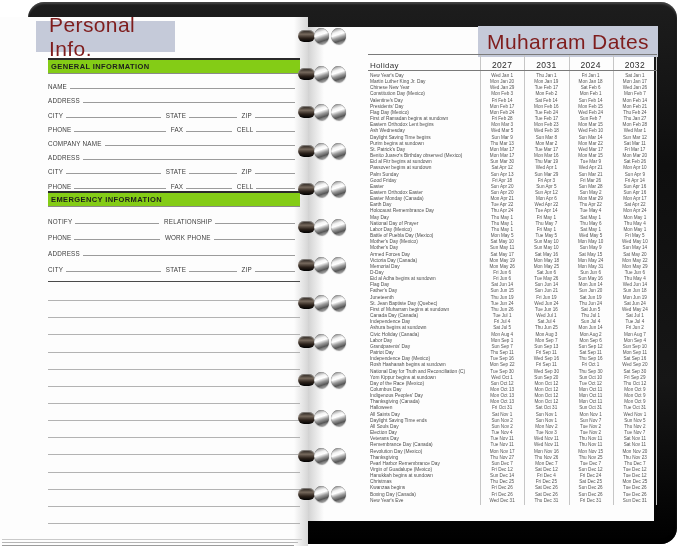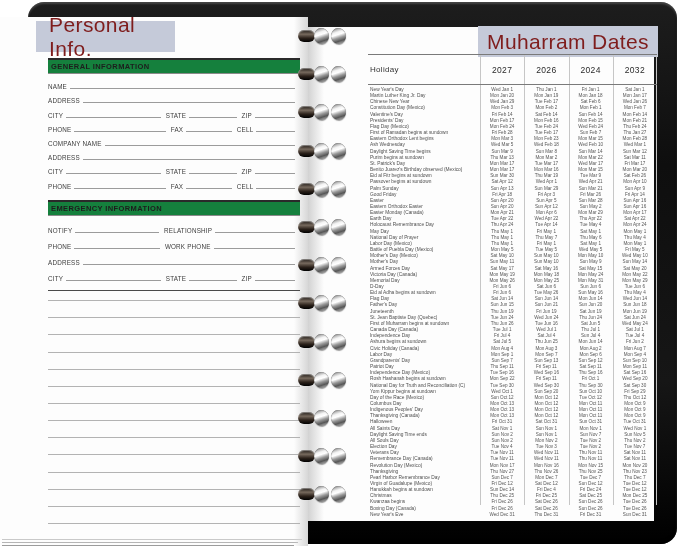--- a/index.html
+++ b/index.html
@@ -18,24 +18,24 @@
   .page-right{left:308px;top:27px;width:346px;height:494px;}
   .page-right::before{content:"";position:absolute;left:0;top:0;width:16px;height:100%;
          background:linear-gradient(90deg,#d2d2d2,rgba(255,255,255,0));}
   
   .title-bar{position:absolute;background:#c5cad9;color:#7f1d1d;
          font-size:21px;letter-spacing:.4px;display:flex;align-items:center;}
   .title-left{left:36px;top:21px;width:139px;height:31px;padding-left:13px;box-sizing:border-box;}
   .title-right{left:478px;top:26px;width:180px;height:31px;justify-content:center;}
   
   .form-area{position:absolute;left:48px;top:58px;width:252px;}
-  .sec-head{border-top:2px solid #2a2a2a;border-bottom:1px solid #8a8a8a;background:#15803d;
+  .sec-head{border-top:2px solid #2a2a2a;border-bottom:1px solid #8a8a8a;background:#84cc16;
          font-size:7.5px;font-weight:bold;color:#1d1d1d;letter-spacing:.4px;
          padding:2px 0 2px 3px;margin-bottom:3px;}
-  .sec + .sec{margin-top:9px;}
+  .sec + .sec{}
   .frow{display:flex;align-items:flex-end;}
   .sec.s0 .frow{height:14.2px;}
   .sec.s1 .frow{height:16px;}
   .flabel{font-size:6.3px;color:#3c3c3c;letter-spacing:.2px;padding-bottom:1px;white-space:nowrap;}
   .fline{border-bottom:1px solid #9b9b9b;height:1px;margin:0 5px 2px 3px;}
   .end-rule{border-top:1.5px solid #4a4a4a;margin-top:7px;}
   .blank-lines{position:absolute;left:48px;top:284px;width:252px;}
   .blank-line{height:16.15px;border-bottom:1px solid #b3b3b3;}
   
   .ring{position:absolute;left:298px;width:51px;height:16px;z-index:6;}
@@ -43,21 +43,21 @@
          background:linear-gradient(180deg,#191410,#776a5e 35%,#2b211a 68%,#000);
          box-shadow:inset 0 1px 1px rgba(255,255,255,.45);}
   .ring .loop{position:absolute;top:0;width:15px;height:16px;border-radius:50%;
          transform:rotate(-8deg);
          background:linear-gradient(170deg,#7d7d7d 0%,#f4f4f4 28%,#ffffff 42%,#9a9a9a 60%,#565656 78%,#d2d2d2 100%);
          box-shadow:inset 0 0 1px #2e2e2e, 0 1px 1px rgba(0,0,0,.35);}
   .ring .l1{left:16px;} .ring .l2{left:33px;}
   
   .it-table{position:absolute;left:368px;top:54px;width:289px;height:451px;}
   .vsep{position:absolute;top:0;width:1px;height:451px;background:#c6c6c6;}
-  .it-head{position:relative;height:31px;box-sizing:border-box;display:flex;align-items:center;
+  .it-head{position:relative;height:17px;box-sizing:border-box;display:flex;align-items:flex-end;
          border-top:1px solid #7a7a7a;border-bottom:1px solid #7a7a7a;background:transparent;z-index:2;}
   .it-holiday-h{width:112px;font-size:8px;color:#333;letter-spacing:.3px;padding-left:2px;box-sizing:border-box;}
   .it-year{width:44.25px;text-align:center;font-size:8.5px;color:#2a2a2a;letter-spacing:.3px;}
   .it-body{position:relative;margin-top:2px;z-index:1;}
   .it-row{display:flex;height:6.171px;line-height:6.4px;white-space:nowrap;}
   .it-name{width:112px;font-size:4.8px;color:#4f4f4f;padding-left:2px;box-sizing:border-box;
          overflow:hidden;}
   .it-date{width:44.25px;text-align:center;font-size:4.6px;color:#565656;overflow:hidden;}
 </style>
 </head>
@@ -178,21 +178,21 @@
         <div class="vsep" style="left: 112px;"></div>
         <div class="vsep" style="left: 156.25px;"></div>
         <div class="vsep" style="left: 200.5px;"></div>
         <div class="vsep" style="left: 244.75px;"></div>
         <div class="vsep" style="left: 288px;"></div>
       </div>
     <div class="it-head">
       <div class="it-holiday-h">Holiday</div>
       <div id="year-headers" style="display:flex;">
           <div class="it-year">2027</div>
-          <div class="it-year">2026</div>
+          <div class="it-year">2031</div>
           <div class="it-year">2024</div>
           <div class="it-year">2032</div>
         </div>
     </div>
     <div class="it-body" id="table-body">
         <div class="it-row">
           <div class="it-name">New Year's Day</div>
           <div class="it-date">Wed Jan 1</div>
           <div class="it-date">Thu Jan 1</div>
           <div class="it-date">Fri Jan 1</div>

